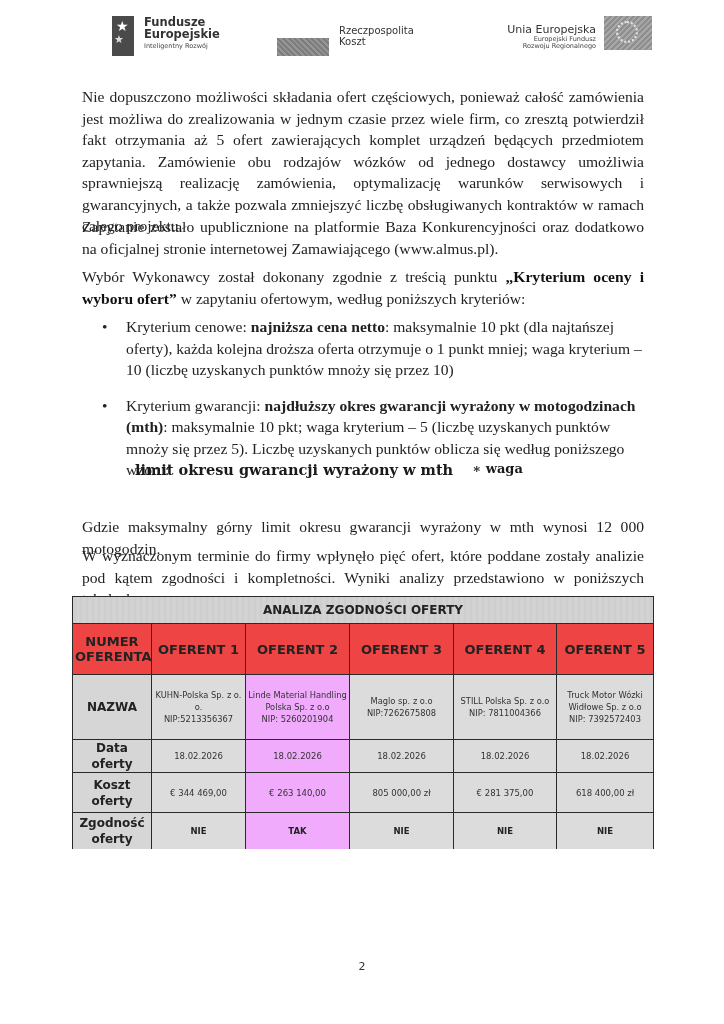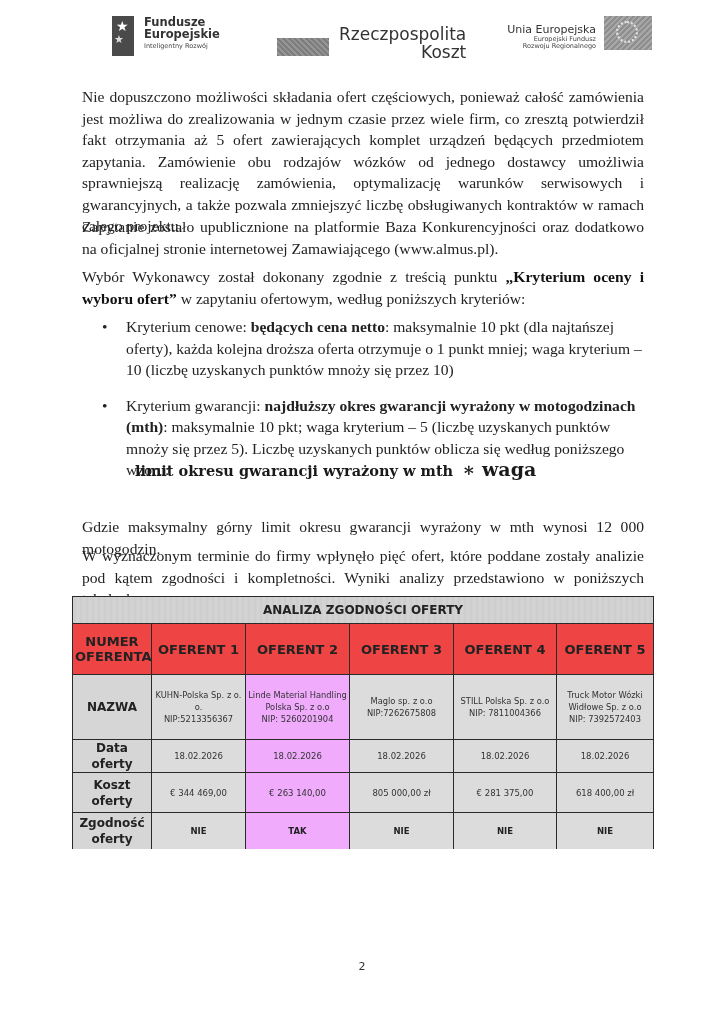--- a/index.html
+++ b/index.html
@@ -12,21 +12,21 @@
   .fe-mark { width: 22px; height: 40px; background: #4a4a4a; position: relative; margin-right: 10px; }
   .fe-mark .star { position: absolute; left: 4px; top: 4px; color: #fff; font-size: 14px; line-height: 14px; }
   .fe-mark .star2 { position: absolute; left: 2px; top: 18px; color: #ddd; font-size: 11px; line-height: 11px; }
   .fe-text { line-height: 1.05; }
   .fe-text .l1, .fe-text .l2 { font-family: "DejaVu Sans", sans-serif; font-size: 11.5px; font-weight: bold; color: #333; }
   .fe-text .l3 { font-family: "DejaVu Sans", sans-serif; font-size: 6.5px; color: #444; margin-top: 3px; }
 
   .logo-rp { position: absolute; left: 165px; top: 12px; display: flex; align-items: flex-start; }
   .rp-flag { width: 52px; height: 18px; background: #8a8a8a; margin-top: 12px; margin-right: 10px;
              background-image: repeating-linear-gradient(45deg, #7d7d7d 0 2px, #959595 2px 4px); }
-  .rp-text { font-family: "DejaVu Sans", sans-serif; font-size: 17px; color: #333; line-height: 1.05; text-align: right; }
+  .rp-text { font-family: "DejaVu Sans", sans-serif; font-size: 10px; color: #333; line-height: 1.05; }
 
   .logo-ue { position: absolute; right: 0; top: 2px; display: flex; align-items: flex-end; }
   .ue-text { text-align: right; margin-right: 8px; line-height: 1.1; }
   .ue-text .l1 { font-family: "DejaVu Sans", sans-serif; font-size: 11px; color: #333; }
   .ue-text .l2, .ue-text .l3 { font-family: "DejaVu Sans", sans-serif; font-size: 6.5px; color: #444; }
   .ue-flag { width: 48px; height: 34px; background: #9a9a9a; position: relative;
              background-image: repeating-linear-gradient(135deg, #8e8e8e 0 2px, #a8a8a8 2px 4px); }
   .ue-flag .ring { position: absolute; left: 12px; top: 5px; width: 22px; height: 22px; border-radius: 50%;
                    border: 2px dotted #e6e6e6; box-sizing: border-box; }
 
@@ -35,21 +35,21 @@
           text-align: justify; color: #222; }
   .para b { color: #111; }
   .bullet-list { position: absolute; left: 100px; width: 545px; font-size: 15.6px; line-height: 21.5px; color: #222; }
   .bullet { position: relative; padding-left: 26px; margin-bottom: 14px; }
   .bullet .dot { position: absolute; left: 2px; top: 0; }
 
   .formula { position: absolute; left: 135px; top: 458px; width: 480px; font-family: "DejaVu Serif", serif; }
   .frac { display: inline-block; text-align: center; vertical-align: middle; }
   .frac .num { font-size: 14.5px; font-weight: bold; padding: 0 0 2px 0; border-bottom: 1px solid #333; color: #1a1a1a; }
   .frac .den { font-size: 14.5px; font-weight: bold; padding-top: 2px; color: #1a1a1a; }
-  .times-waga { display: inline-block; vertical-align: middle; font-size: 19px; font-weight: bold; margin-left: 4px; color: #1a1a1a; }
+  .times-waga { display: inline-block; vertical-align: middle; font-size: 13px; font-weight: bold; margin-left: 14px; color: #1a1a1a; }
 
   
   .tbl-wrap { position: absolute; left: 72px; top: 596px; width: 674px; }
   table.analysis { border-collapse: collapse; width: 581px; table-layout: fixed; font-family: "DejaVu Sans", sans-serif; }
   table.analysis td, table.analysis th { border: 1.5px solid #2a2a2a; text-align: center; vertical-align: middle; padding: 0 2px; }
   table.analysis .title-row th { height: 26px; background: #d2d2d2; font-size: 12px; font-weight: bold; color: #222;
         background-image: repeating-linear-gradient(90deg, rgba(0,0,0,0.02) 0 3px, rgba(255,255,255,0.03) 3px 6px); }
   table.analysis .hdr th { height: 50px; background: #ef4444; font-size: 13px; font-weight: bold; color: #222; }
   table.analysis .row-name td { height: 64px; font-size: 8.3px; color: #333; background: #dcdcdc; line-height: 12px; }
   table.analysis .row-date td { height: 22px; font-size: 8.5px; color: #333; background: #dcdcdc; }
@@ -102,21 +102,21 @@
 
 <div class="para serif" style="top:216px;">Zapytanie zostało upublicznione na platformie Baza Konkurencyjności oraz dodatkowo na oficjalnej stronie internetowej Zamawiającego (www.almus.pl).</div>
 
 <div class="para serif" style="top:266px;">
   <span>Wybór Wykonawcy został dokonany zgodnie z treścią punktu </span><b>„Kryterium oceny i wyboru ofert”</b><span> w zapytaniu ofertowym, według poniższych kryteriów:</span>
 </div>
 
 <div class="bullet-list serif" style="top:316px;">
   <div class="bullet">
     <span class="dot">•</span>
-    <span>Kryterium cenowe: </span><b>będących cena netto</b><span>: maksymalnie 10 pkt (dla najtańszej oferty), każda kolejna droższa oferta otrzymuje o 1 punkt mniej; waga kryterium – 10 (liczbę uzyskanych punktów mnoży się przez 10)</span>
+    <span>Kryterium cenowe: </span><b>najniższa cena netto</b><span>: maksymalnie 10 pkt (dla najtańszej oferty), każda kolejna droższa oferta otrzymuje o 1 punkt mniej; waga kryterium – 10 (liczbę uzyskanych punktów mnoży się przez 10)</span>
   </div>
   <div class="bullet" style="margin-top:6px;">
     <span class="dot">•</span>
     <span>Kryterium gwarancji: </span><b>najdłuższy okres gwarancji wyrażony w motogodzinach (mth)</b><span>: maksymalnie 10 pkt; waga kryterium – 5 (liczbę uzyskanych punktów mnoży się przez 5). Liczbę uzyskanych punktów oblicza się według poniższego wzoru:</span>
   </div>
 </div>
 
 <div class="formula">
   <div class="frac">
     <div class="den">limit okresu gwarancji wyrażony w mth</div>

